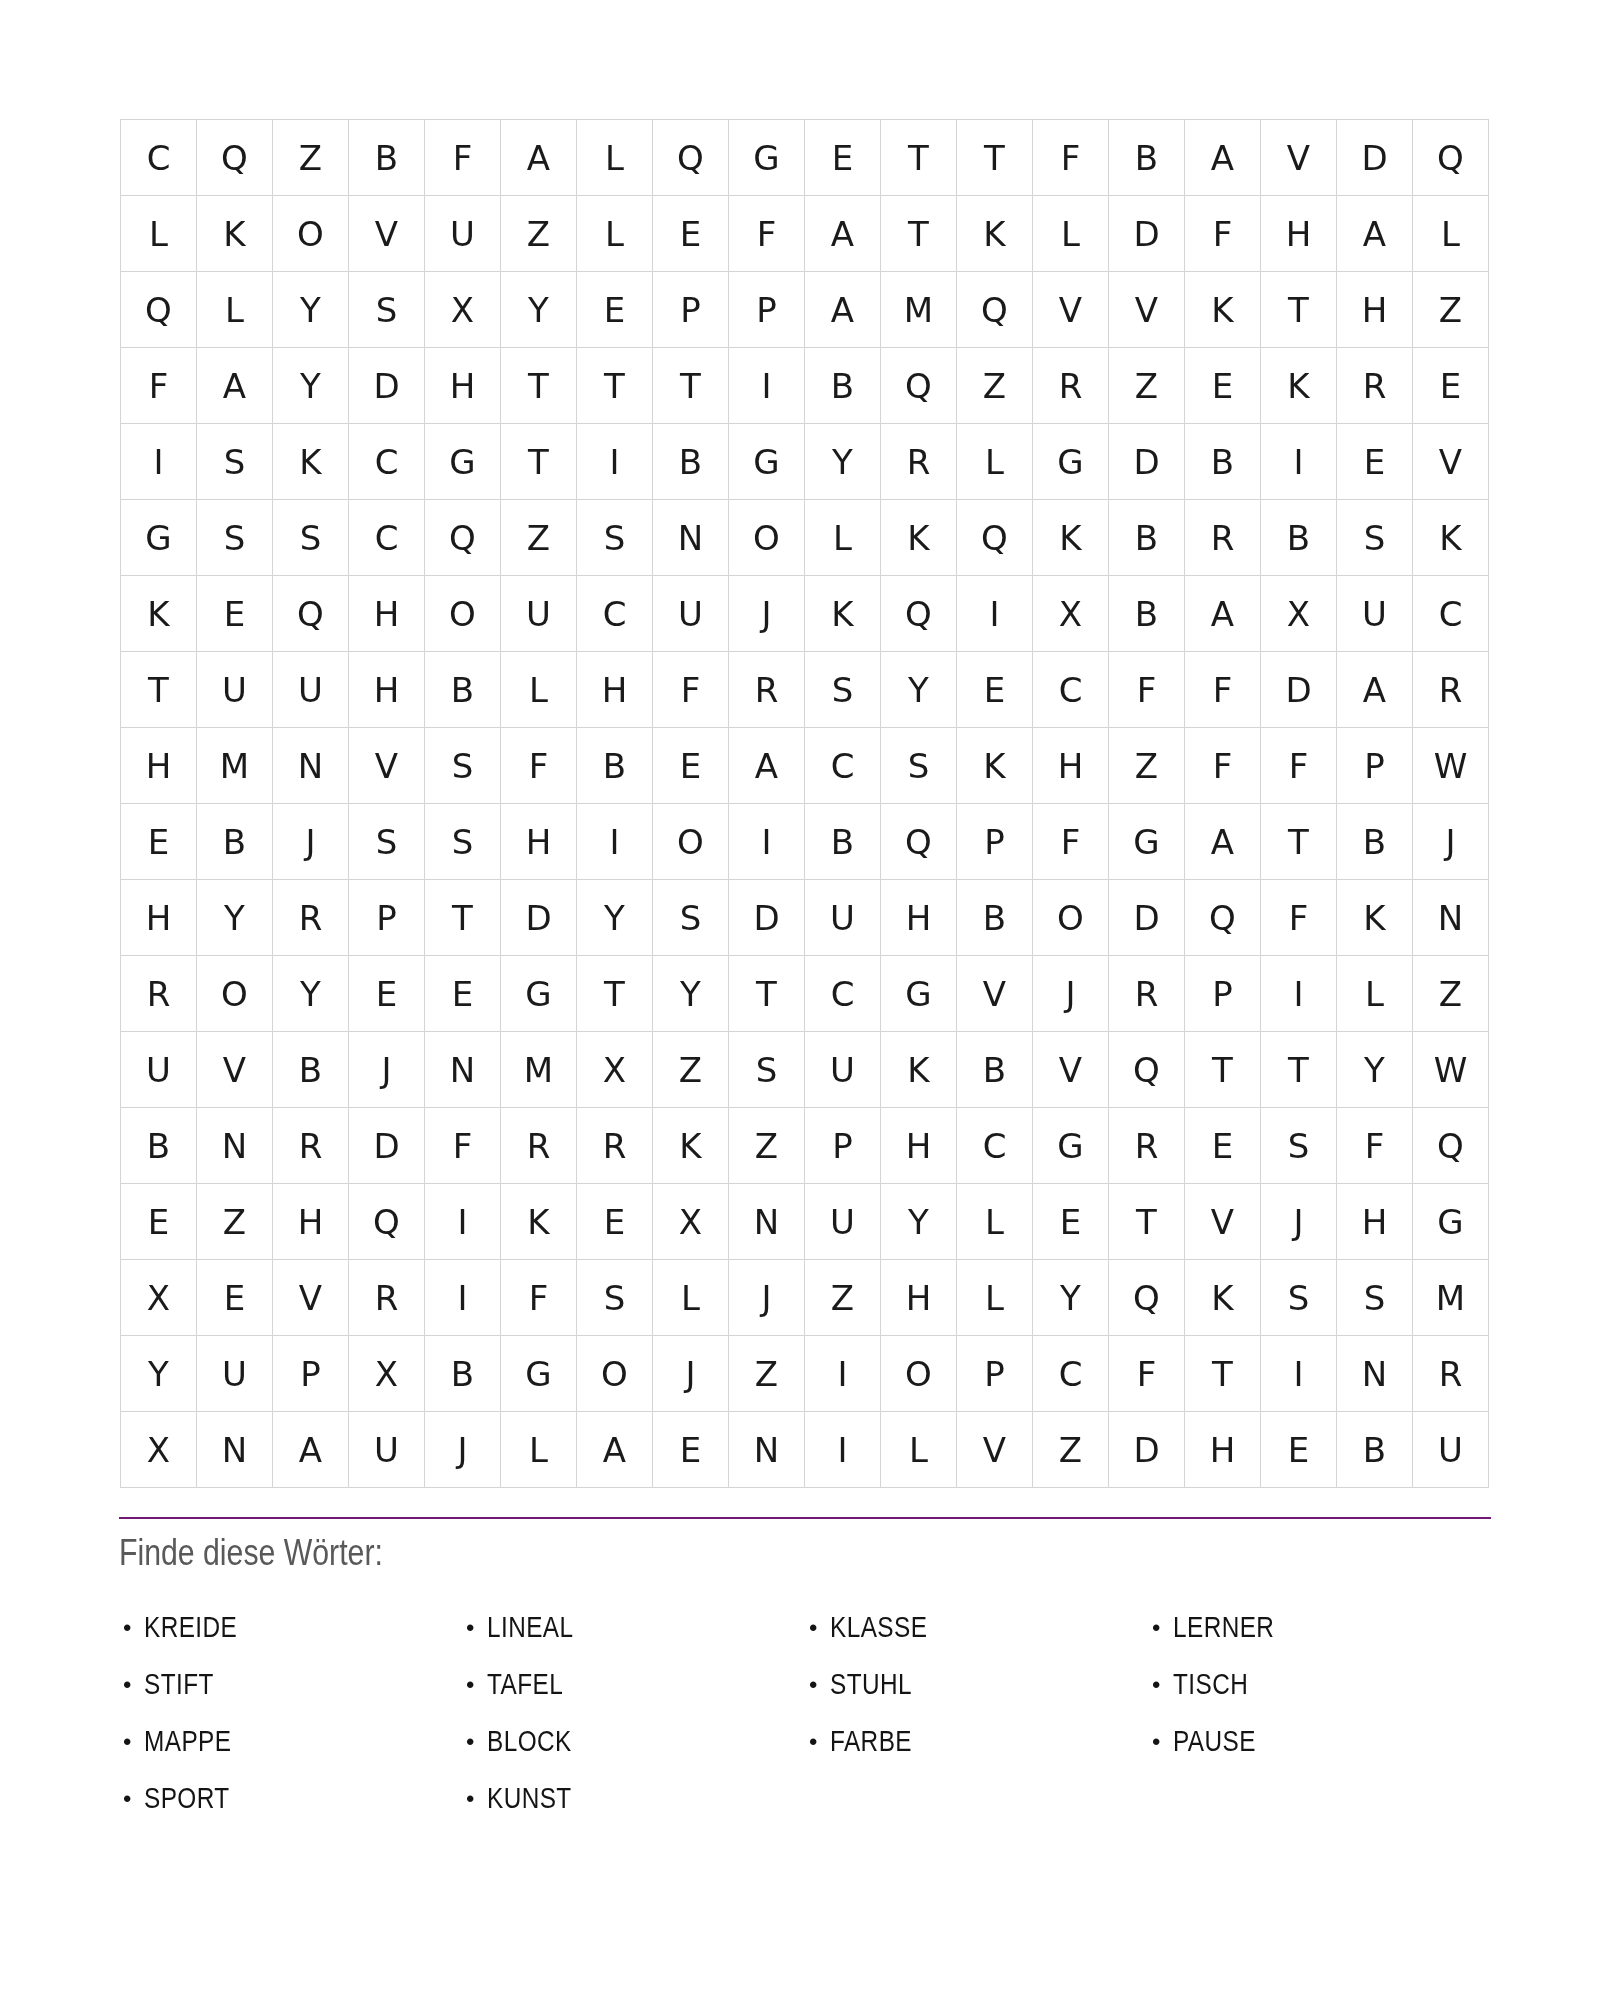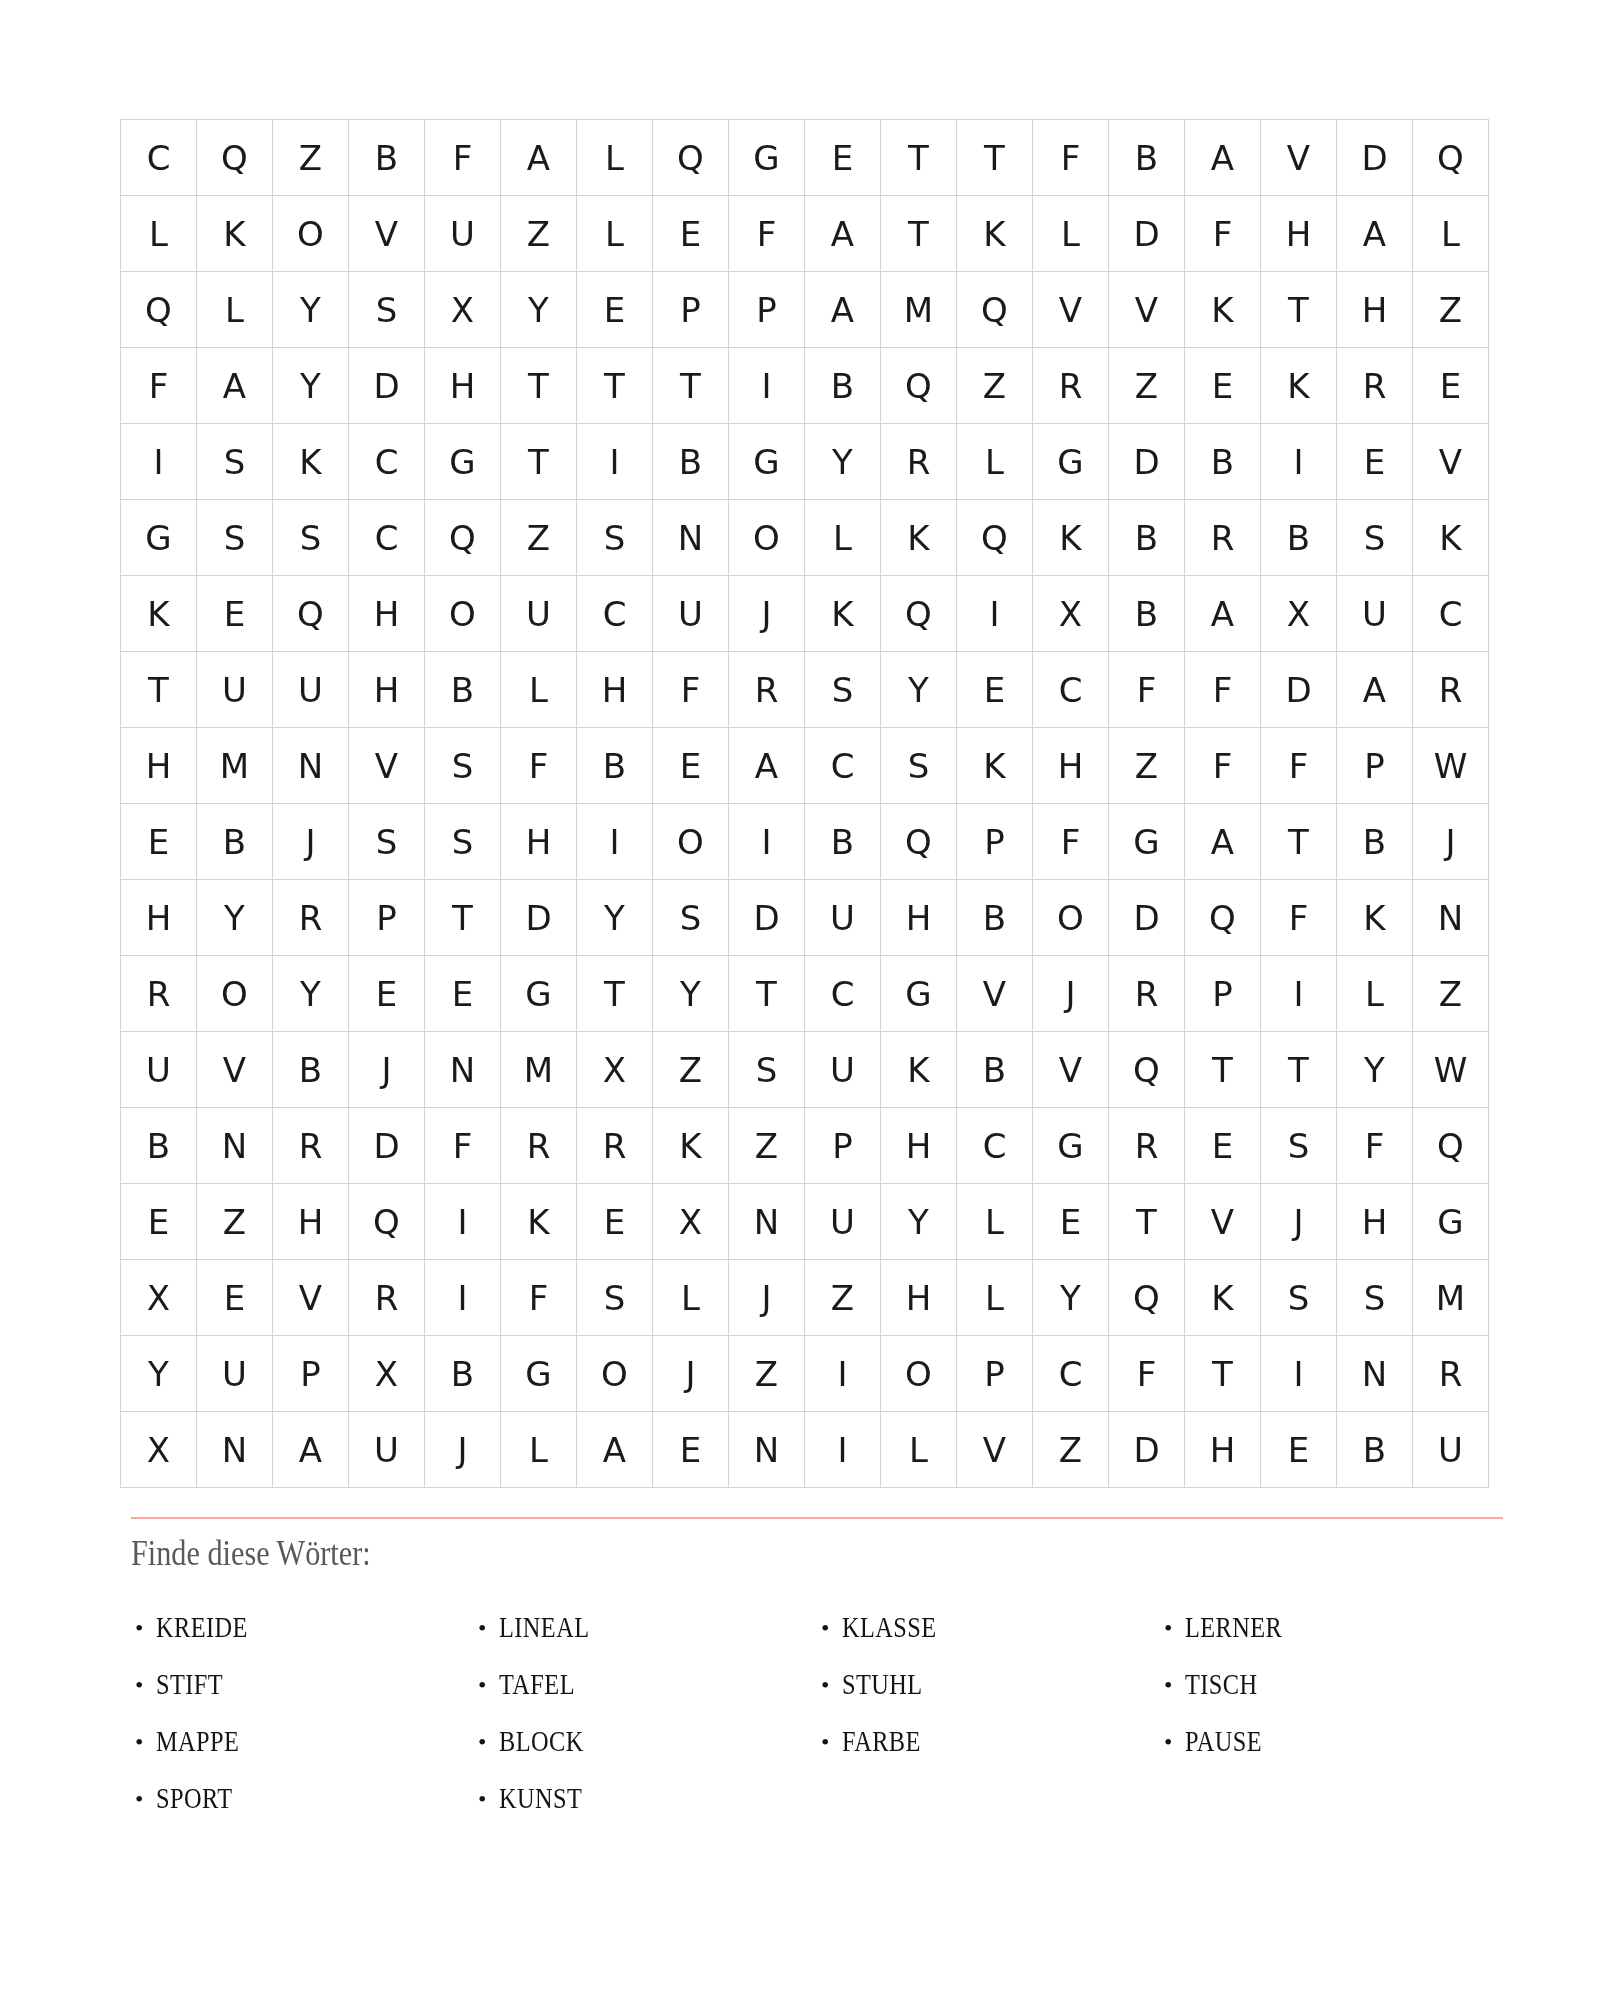--- a/index.html
+++ b/index.html
@@ -32,25 +32,24 @@
     align-items: center;
     justify-content: center;
     font-family: "DejaVu Sans", sans-serif;
     font-size: 34px;
     font-weight: 400;
     color: #1a1a1a;
     background: #ffffff;
   }
   .wordlist {
     position: absolute;
-    left: 131px;
+    left: 119px;
     top: 1517px;
     width: 1372px;
-    border-top: 2px solid #fca5a5;
-    font-family: Liberation Serif, serif;
+    border-top: 2px solid #701a75;
   }
   .wordlist-title {
     margin-top: 13px;
     font-size: 36px;
     color: #595959;
     transform: scaleX(0.84);
     transform-origin: left center;
     white-space: nowrap;
   }
   .word-columns {

